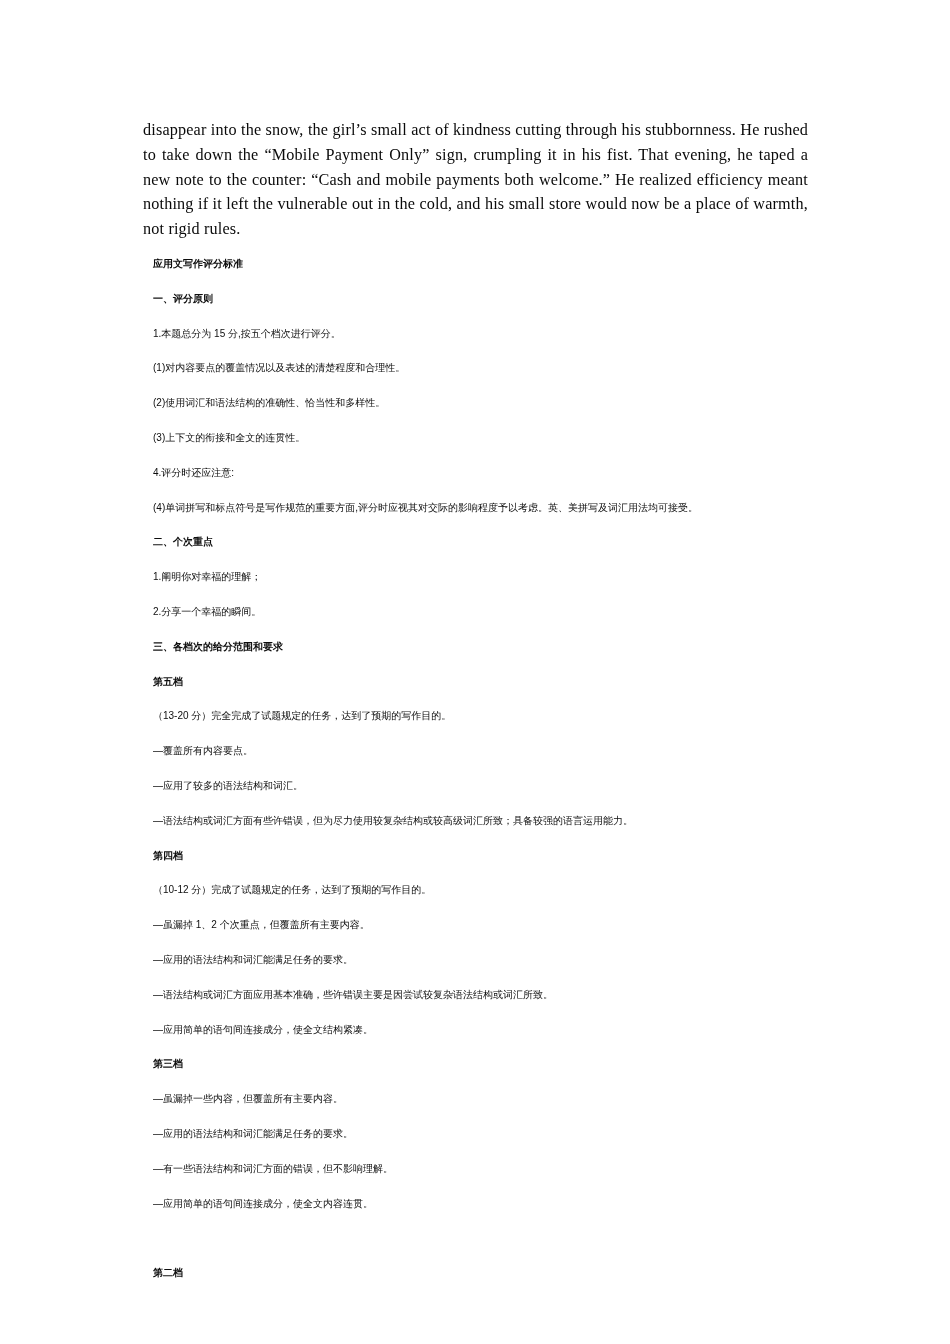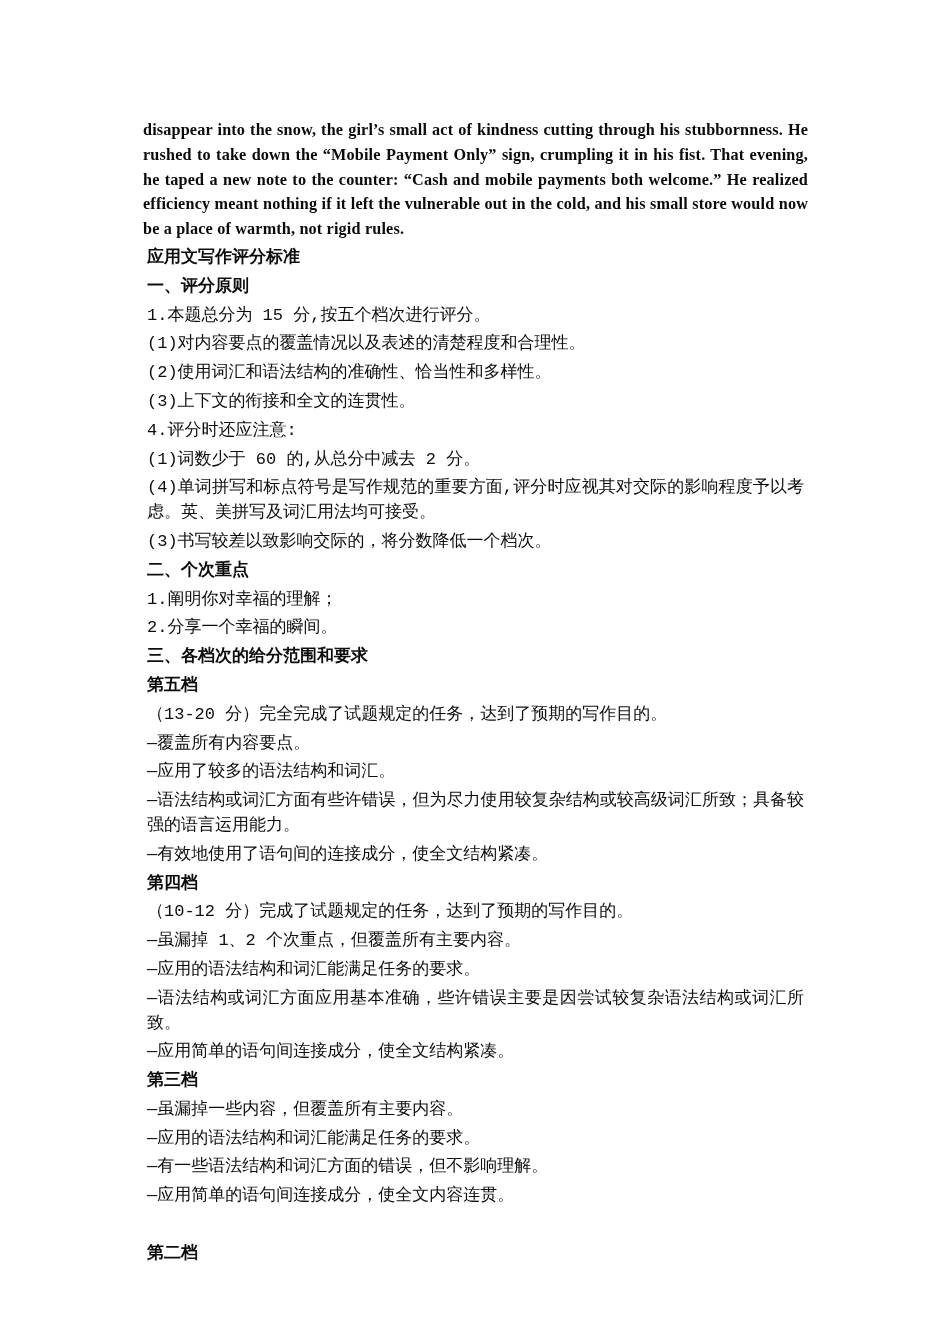--- a/index.html
+++ b/index.html
@@ -32,30 +32,29 @@
   
   .en-para {
     font-family: "Liberation Serif", "DejaVu Serif", serif;
     font-size: 16.2px;
     line-height: 24.8px;
     text-align: justify;
     text-justify: inter-word;
     margin: 0 0 0 0;
     color: #0a0a0a;
     letter-spacing: 0.01em;
-    font-weight: bold;
   }
   
   .cn-line {
-    font-family: Liberation Mono, monospace;
-    font-size: 17px;
+    font-family: Liberation Sans, sans-serif;
+    font-size: 10px;
     line-height: 24.8px;
     text-align: justify;
     text-justify: inter-ideograph;
-    margin: 4px;
+    margin: 10px;
     white-space: normal;
     color: #0d0d0d;
   }
   .cn-line.bold {
     font-weight: bold;
   }
   .spacer-line {
     height: 24.8px;
     line-height: 24.8px;
     font-size: 15.6px;
@@ -70,36 +69,33 @@
     <p class="en-para">disappear into the snow, the girl’s small act of kindness cutting through his stubbornness. He rushed to take down the “Mobile Payment Only” sign, crumpling it in his fist. That evening, he taped a new note to the counter: “Cash and mobile payments both welcome.” He realized efficiency meant nothing if it left the vulnerable out in the cold, and his small store would now be a place of warmth, not rigid rules.</p>
 
     <p class="cn-line bold">应用文写作评分标准</p>
 
     <p class="cn-line bold">一、评分原则</p>
     <p class="cn-line">1.本题总分为 15 分,按五个档次进行评分。</p>
     <p class="cn-line">(1)对内容要点的覆盖情况以及表述的清楚程度和合理性。</p>
     <p class="cn-line">(2)使用词汇和语法结构的准确性、恰当性和多样性。</p>
     <p class="cn-line">(3)上下文的衔接和全文的连贯性。</p>
     <p class="cn-line">4.评分时还应注意:</p>
-    <p class="cn-line">(1)词数少于 60 的,从总分中减去 2 分。</p>
     <p class="cn-line">(4)单词拼写和标点符号是写作规范的重要方面,评分时应视其对交际的影响程度予以考虑。英、美拼写及词汇用法均可接受。</p>
-    <p class="cn-line">(3)书写较差以致影响交际的，将分数降低一个档次。</p>
 
     <p class="cn-line bold">二、个次重点</p>
     <p class="cn-line">1.阐明你对幸福的理解；</p>
     <p class="cn-line">2.分享一个幸福的瞬间。</p>
 
     <p class="cn-line bold">三、各档次的给分范围和要求</p>
 
     <p class="cn-line bold">第五档</p>
     <p class="cn-line">（13-20 分）完全完成了试题规定的任务，达到了预期的写作目的。</p>
     <p class="cn-line">—覆盖所有内容要点。</p>
     <p class="cn-line">—应用了较多的语法结构和词汇。</p>
     <p class="cn-line">—语法结构或词汇方面有些许错误，但为尽力使用较复杂结构或较高级词汇所致；具备较强的语言运用能力。</p>
-    <p class="cn-line">—有效地使用了语句间的连接成分，使全文结构紧凑。</p>
 
     <p class="cn-line bold">第四档</p>
     <p class="cn-line">（10-12 分）完成了试题规定的任务，达到了预期的写作目的。</p>
     <p class="cn-line">—虽漏掉 1、2 个次重点，但覆盖所有主要内容。</p>
     <p class="cn-line">—应用的语法结构和词汇能满足任务的要求。</p>
     <p class="cn-line">—语法结构或词汇方面应用基本准确，些许错误主要是因尝试较复杂语法结构或词汇所致。</p>
     <p class="cn-line">—应用简单的语句间连接成分，使全文结构紧凑。</p>
 
     <p class="cn-line bold">第三档</p>
     <p class="cn-line">—虽漏掉一些内容，但覆盖所有主要内容。</p>

